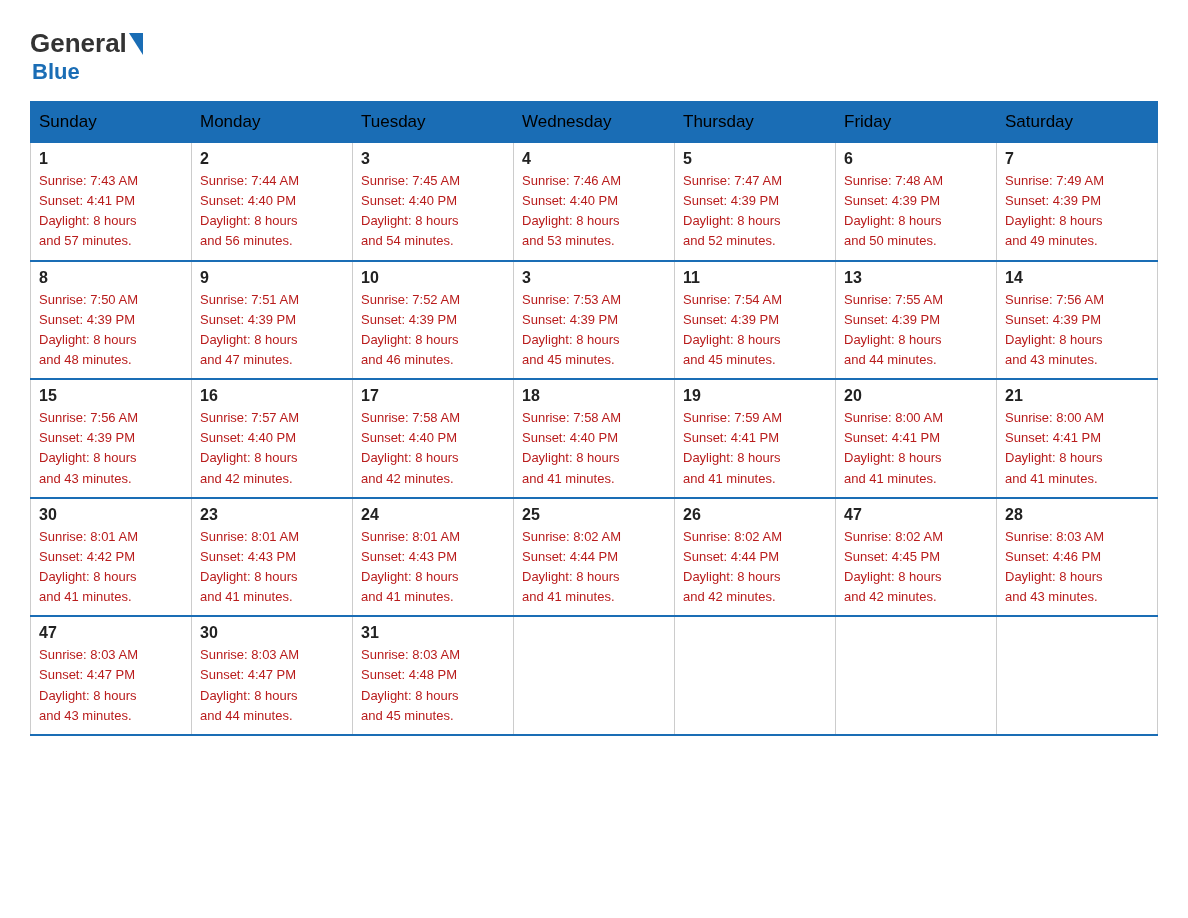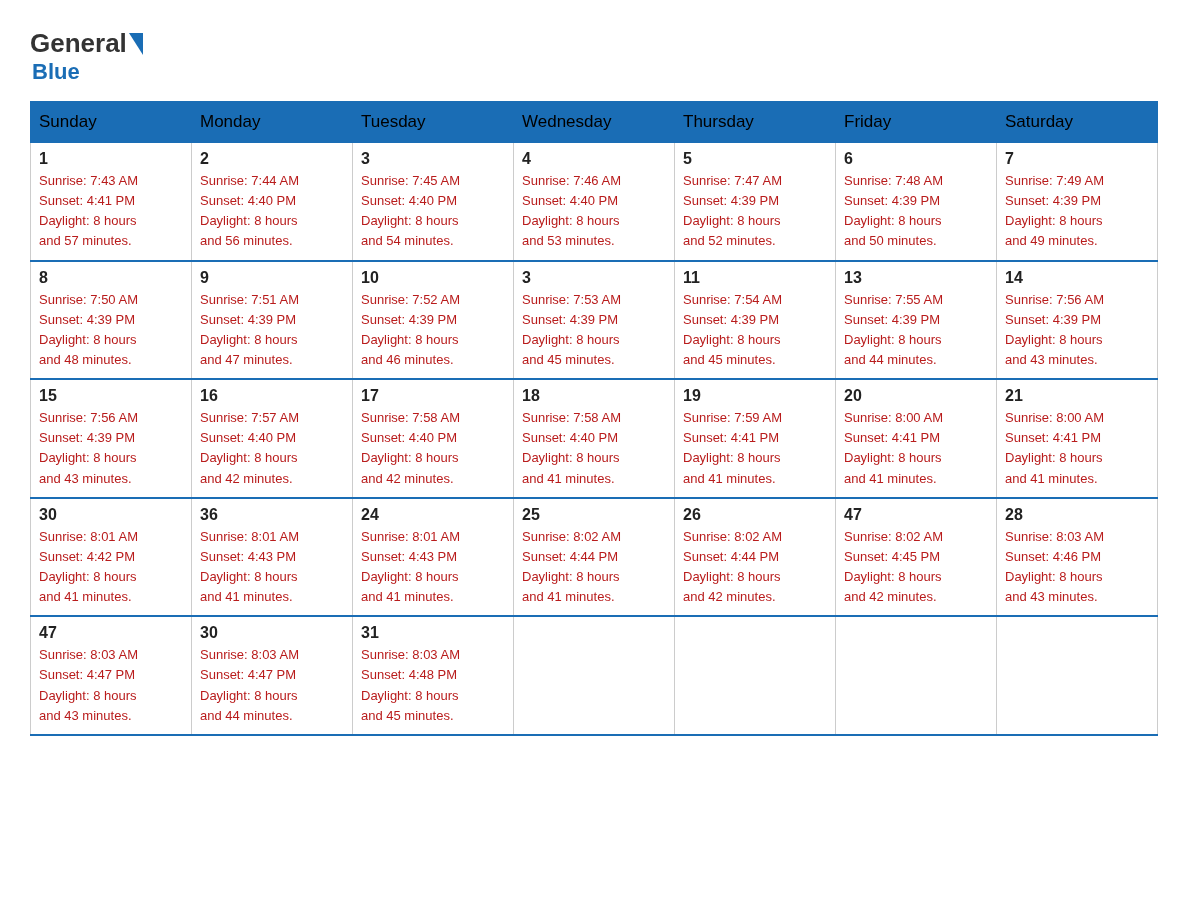--- a/index.html
+++ b/index.html
@@ -222,21 +222,21 @@
         <span class="day-num">21</span>
         <span class="day-info">Sunrise: 8:00 AM<br>Sunset: 4:41 PM<br>Daylight: 8 hours<br>and 41 minutes.</span>
       </td>
       </tr>
       <tr>
         <td>
         <span class="day-num">30</span>
         <span class="day-info">Sunrise: 8:01 AM<br>Sunset: 4:42 PM<br>Daylight: 8 hours<br>and 41 minutes.</span>
       </td>
         <td>
-        <span class="day-num">36</span>
+        <span class="day-num">23</span>
         <span class="day-info">Sunrise: 8:01 AM<br>Sunset: 4:43 PM<br>Daylight: 8 hours<br>and 41 minutes.</span>
       </td>
         <td>
         <span class="day-num">24</span>
         <span class="day-info">Sunrise: 8:01 AM<br>Sunset: 4:43 PM<br>Daylight: 8 hours<br>and 41 minutes.</span>
       </td>
         <td>
         <span class="day-num">25</span>
         <span class="day-info">Sunrise: 8:02 AM<br>Sunset: 4:44 PM<br>Daylight: 8 hours<br>and 41 minutes.</span>
       </td>

